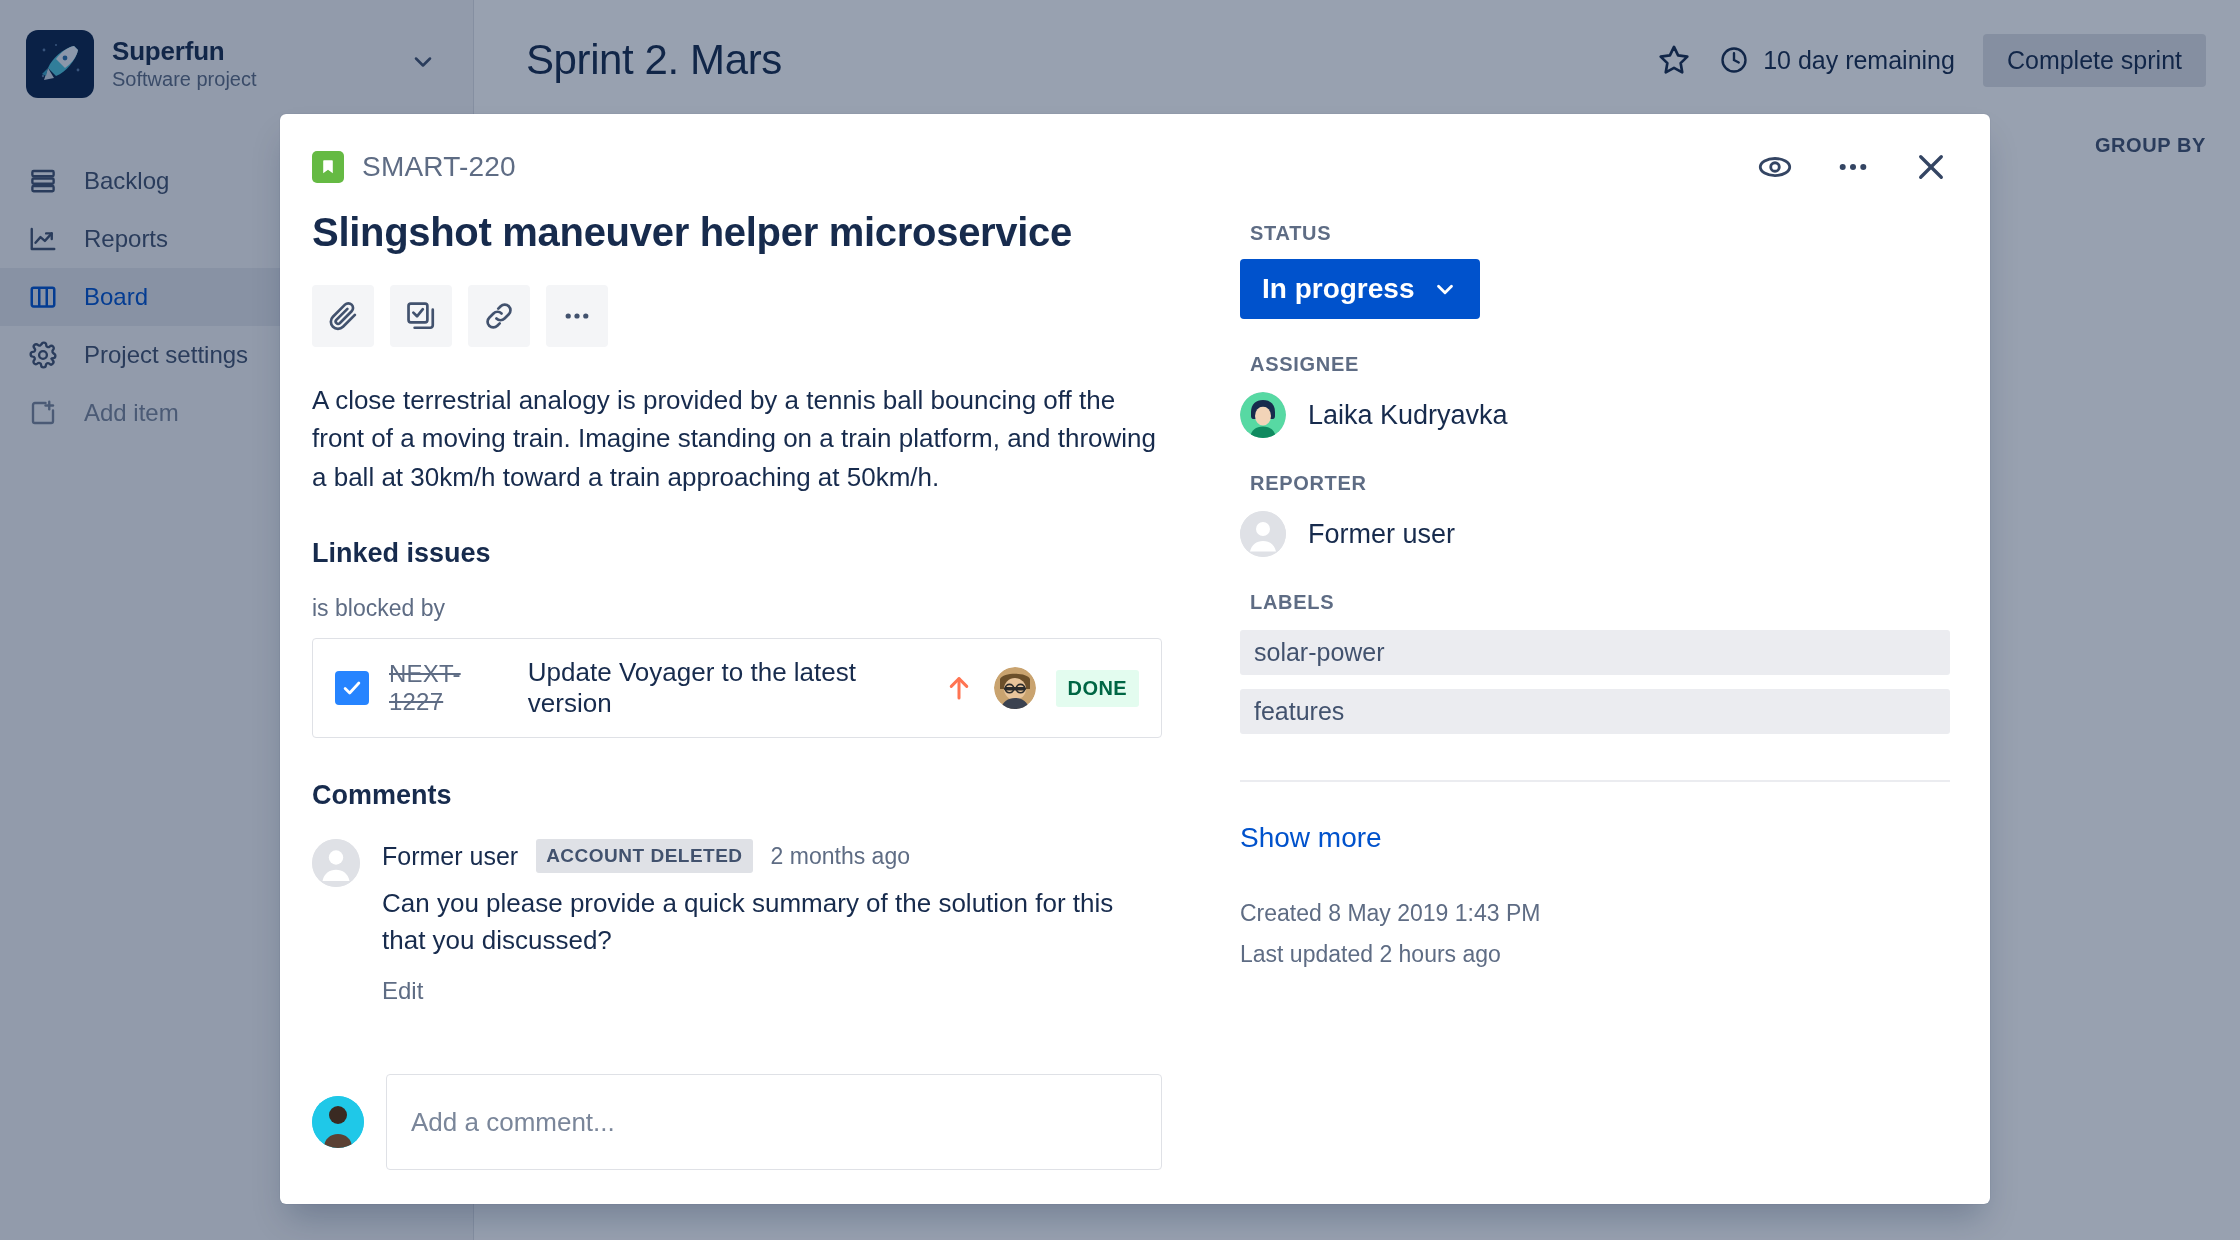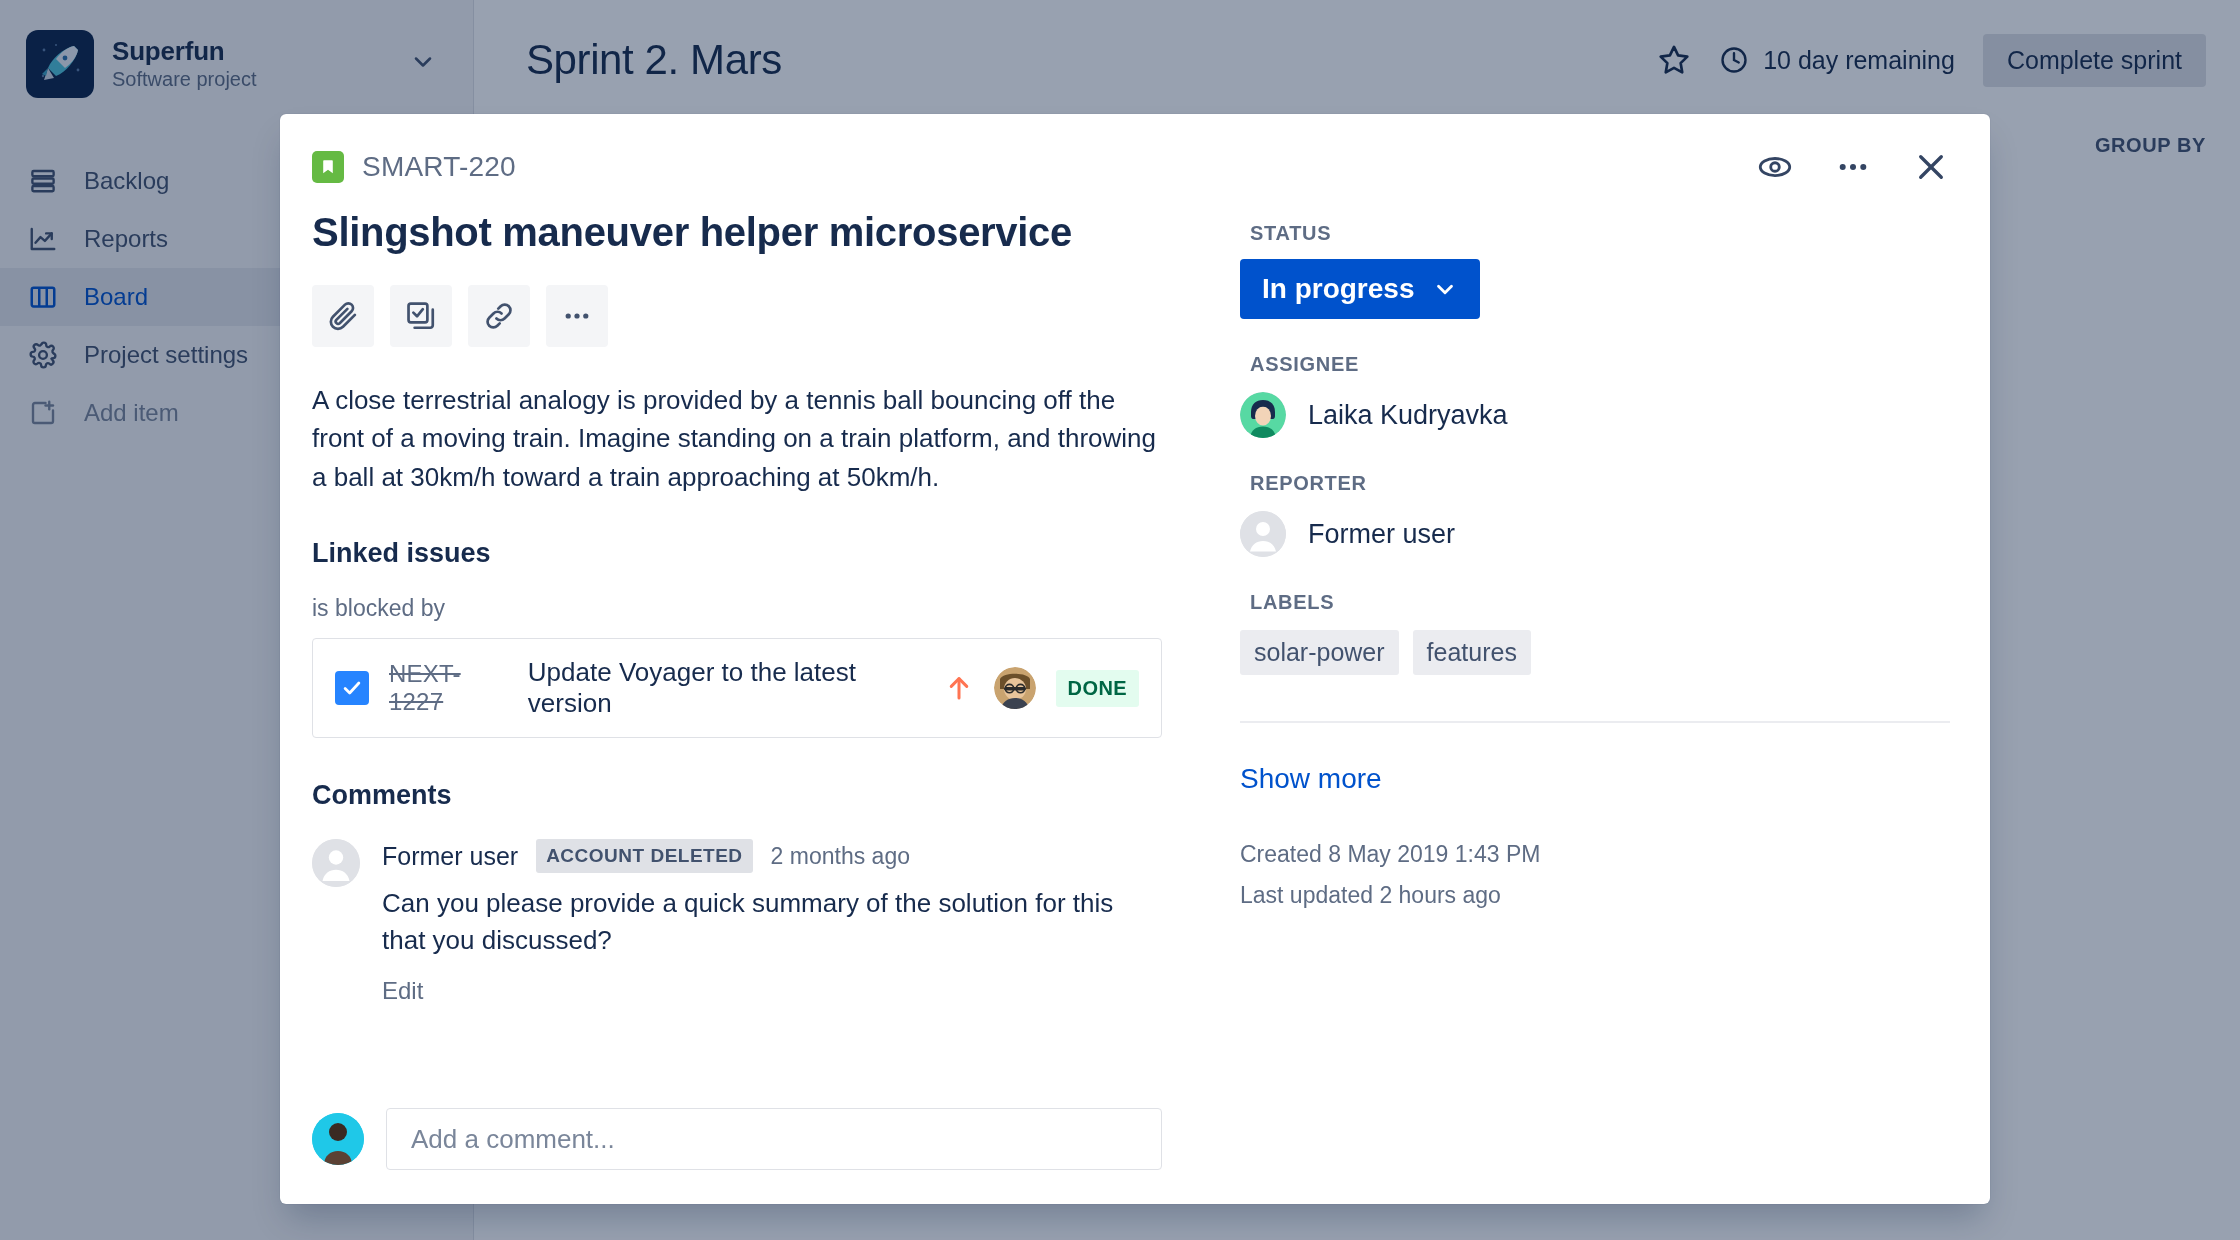--- a/index.html
+++ b/index.html
@@ -290,21 +290,21 @@
   .comment-composer {
     display: flex; align-items: center; gap: 22px;
     padding: 26px 0 34px 0;
     flex: 0 0 auto;
   }
   .composer-avatar {
     width: 52px; height: 52px; border-radius: 50%;
     flex: 0 0 auto; overflow: hidden; background: #1fc8e8;
   }
   .composer-input {
-    flex: 1 1 auto; height: 62px;
+    flex: 1 1 auto; height: 96px;
     border: 1px solid #dfe1e6; border-radius: 4px;
     padding: 0 24px; font-size: 26px; color: #172b4d;
     font-family: inherit; background: #fff;
   }
   .composer-input::placeholder { color: #7a869a; }
 
   
   .field-label {
     font-size: 20px; font-weight: 700; color: #5e6c84;
     letter-spacing: 0.7px; margin-top: 34px; margin-left: 10px;
@@ -321,21 +321,21 @@
   .person-row {
     display: flex; align-items: center; gap: 22px; margin-top: 16px;
   }
   .person-avatar {
     width: 46px; height: 46px; border-radius: 50%;
     flex: 0 0 auto; overflow: hidden;
     display: flex; align-items: center; justify-content: center;
     background: #dfe1e6;
   }
   .person-name { font-size: 27px; color: #172b4d; }
-  .labels-row { display: flex; gap: 14px; margin-top: 16px; flex-wrap: wrap; }
+  .labels-row { display: flex; gap: 14px; margin-top: 16px; flex-wrap: wrap; flex-direction: column; }
   .label-chip {
     background: #ebecf0; color: #42526e;
     font-size: 25px; padding: 8px 14px; border-radius: 3px;
   }
   .panel-divider {
     height: 2px; background: #ebecf0; margin: 46px 0 0 0;
   }
   .show-more-link {
     display: inline-block; margin-top: 40px;
     color: #0052cc; font-size: 28px; cursor: pointer;

